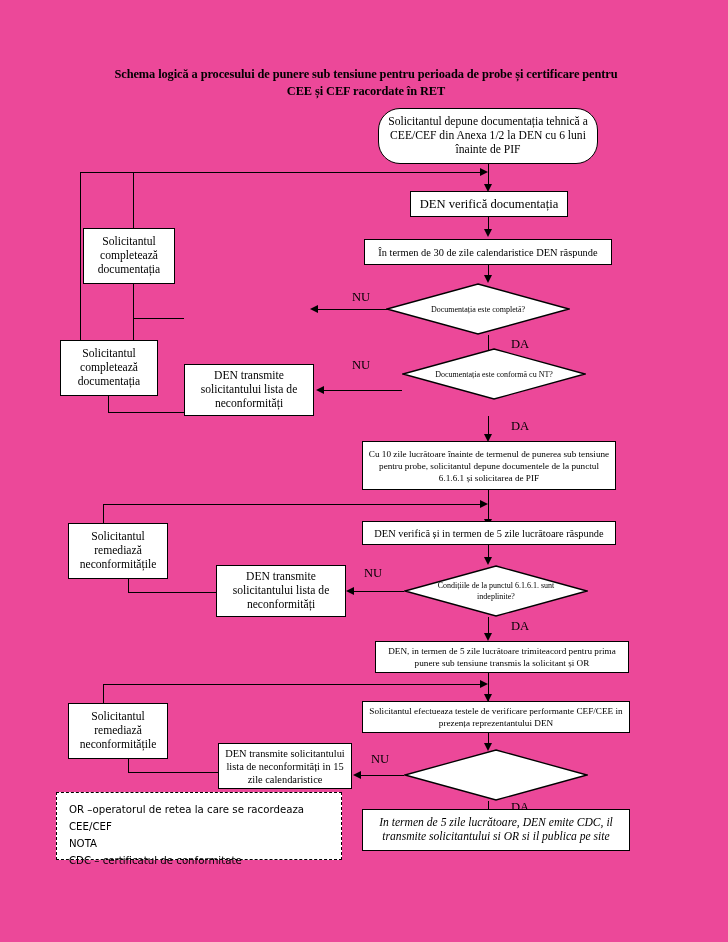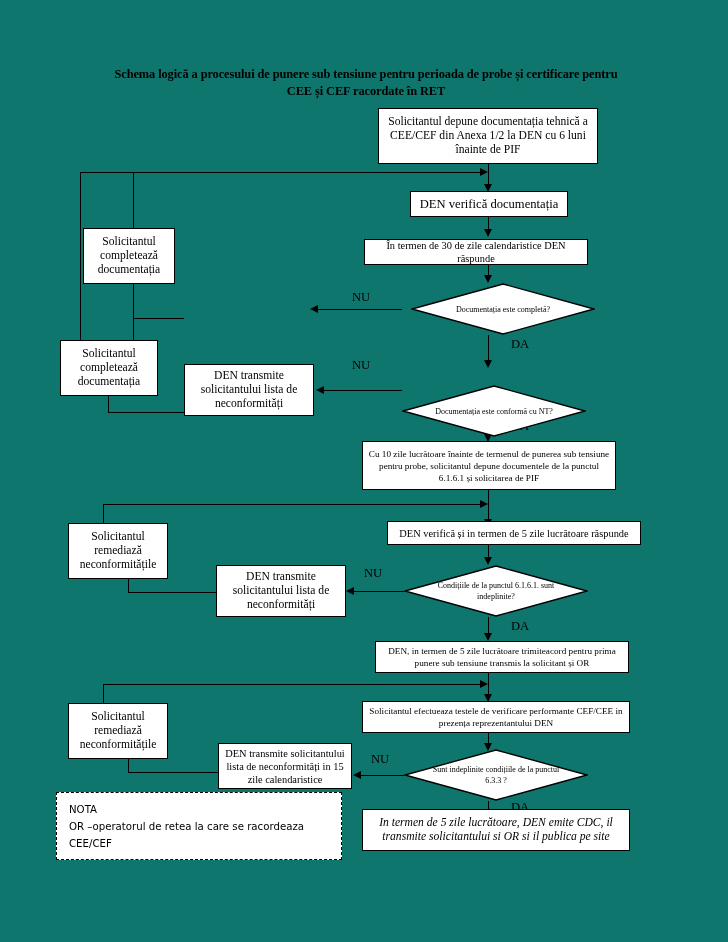--- a/index.html
+++ b/index.html
@@ -9,21 +9,21 @@
     background: #ffffff;
   }
   body {
     font-family: "Liberation Serif", "DejaVu Serif", serif;
     color: #000000;
   }
   #page {
     position: relative;
     width: 728px;
     height: 942px;
-    background: #0f766e;
+    background: #ec4899;
     overflow: hidden;
   }
   .title {
     position: absolute;
     left: 60px;
     top: 66px;
     width: 612px;
     text-align: center;
     font-weight: bold;
     font-size: 12.4px;
@@ -217,68 +217,68 @@
 
   <div class="branch-label" style="left:352px; top:290px;">NU</div>
   <div class="branch-label" style="left:511px; top:337px;">DA</div>
   <div class="branch-label" style="left:352px; top:358px;">NU</div>
   <div class="branch-label" style="left:511px; top:419px;">DA</div>
   <div class="branch-label" style="left:364px; top:566px;">NU</div>
   <div class="branch-label" style="left:511px; top:619px;">DA</div>
   <div class="branch-label" style="left:371px; top:752px;">NU</div>
   <div class="branch-label" style="left:511px; top:800px;">DA</div>
 
-  <div class="node f12" style="left:378px; top:108px; width:220px; height:56px;">
+  <div class="node f12" style="left:378px; top:108px; width:220px; height:56px;border-radius:22px;">
     <span>Solicitantul depune documentația tehnică a CEE/CEF din Anexa 1/2 la DEN cu 6 luni înainte de PIF</span>
   </div>
 
   <div class="node f13" style="left:410px; top:191px; width:158px; height:26px;">
     <span>DEN verifică documentația</span>
   </div>
 
-  <div class="node f11" style="left:364px; top:239px; width:224px; height:26px;justify-content:flex-end;">
+  <div class="node f11" style="left:364px; top:239px; width:248px; height:26px;justify-content:flex-end;">
     <span>În termen de 30 de zile calendaristice DEN răspunde</span>
   </div>
 
-  <div class="diamond" style="left:411px; top:283px; width:184px; height:52px;">
+  <div class="diamond" style="left:386px; top:283px; width:184px; height:52px;">
     <svg viewBox="0 0 184 52" preserveAspectRatio="none">
       <polygon points="92,1 183,26 92,51 1,26" fill="#ffffff" stroke="#000000" stroke-width="1.3"></polygon>
     </svg>
     <div class="dtext f9">
       <span>Documentația este completă?</span>
     </div>
   </div>
 
 
   <div class="node f12" style="left:83px; top:228px; width:92px; height:56px;">
     <span>Solicitantul completează documentația</span>
   </div>
 
-  <div class="diamond" style="left:402px; top:385px; width:184px; height:52px;text-decoration:underline;">
+  <div class="diamond" style="left:402px; top:348px; width:184px; height:52px;text-decoration:underline;">
     <svg viewBox="0 0 184 52" preserveAspectRatio="none">
       <polygon points="92,1 183,26 92,51 1,26" fill="#ffffff" stroke="#000000" stroke-width="1.3"></polygon>
     </svg>
     <div class="dtext f9">
       <span>Documentația este conformă cu NT?</span>
     </div>
   </div>
 
   <div class="node f12" style="left:184px; top:364px; width:130px; height:52px;">
     <span>DEN transmite solicitantului lista de neconformități</span>
   </div>
 
   <div class="node f12" style="left:60px; top:340px; width:98px; height:56px;">
     <span>Solicitantul completează documentația</span>
   </div>
 
   <div class="node f10" style="left:362px; top:441px; width:254px; height:49px;">
     <span>Cu 10 zile lucrătoare înainte de termenul de punerea sub tensiune pentru probe, solicitantul depune documentele de la punctul 6.1.6.1 și solicitarea de PIF</span>
   </div>
 
-  <div class="node f11" style="left:362px; top:521px; width:254px; height:24px;margin-left:25px;">
+  <div class="node f11" style="left:362px; top:521px; width:254px; height:24px;">
     <span>DEN verifică și in termen de 5 zile lucrătoare răspunde</span>
   </div>
 
   <div class="diamond" style="left:404px; top:565px; width:184px; height:52px;">
     <svg viewBox="0 0 184 52" preserveAspectRatio="none">
       <polygon points="92,1 183,26 92,51 1,26" fill="#ffffff" stroke="#000000" stroke-width="1.3"></polygon>
     </svg>
     <div class="dtext f9">
       <span>Condițiile de la punctul 6.1.6.1. sunt indeplinite?</span>
     </div>
@@ -297,35 +297,33 @@
   </div>
 
   <div class="node f10" style="left:362px; top:701px; width:268px; height:32px;">
     <span>Solicitantul efectueaza testele de verificare performante CEF/CEE in prezența reprezentantului DEN</span>
   </div>
 
   <div class="diamond" style="left:404px; top:749px; width:184px; height:52px;">
     <svg viewBox="0 0 184 52" preserveAspectRatio="none">
       <polygon points="92,1 183,26 92,51 1,26" fill="#ffffff" stroke="#000000" stroke-width="1.3"></polygon>
     </svg>
-    <div class="dtext f9">
-      <span>Sunt indeplinite condițiile de la punctul 6.3.3 ?</span>
-    </div>
   </div>
 
   <div class="node f11" style="left:218px; top:743px; width:134px; height:46px;">
     <span>DEN transmite solicitantului lista de neconformități in 15 zile calendaristice</span>
   </div>
 
   <div class="node f12" style="left:68px; top:703px; width:100px; height:56px;">
     <span>Solicitantul remediază neconformitățile</span>
   </div>
 
   <div class="node f12" style="left:362px; top:809px; width:268px; height:42px;font-style:italic;">
     <span>In termen de 5 zile lucrătoare, DEN emite CDC, il transmite solicitantului si OR si il publica pe site</span>
   </div>
 
   <div class="note" style="left:56px; top:792px; width:286px; height:68px;">
+    <div>OR –operatorul de retea la care se racordeaza CEE/CEF</div>
     <div>NOTA</div>
-    <div>OR –operatorul de retea la care se racordeaza CEE/CEF</div>
+    <div>CDC – certificatul de conformitate</div>
   </div>
 
 </div>
 
 </body></html>

